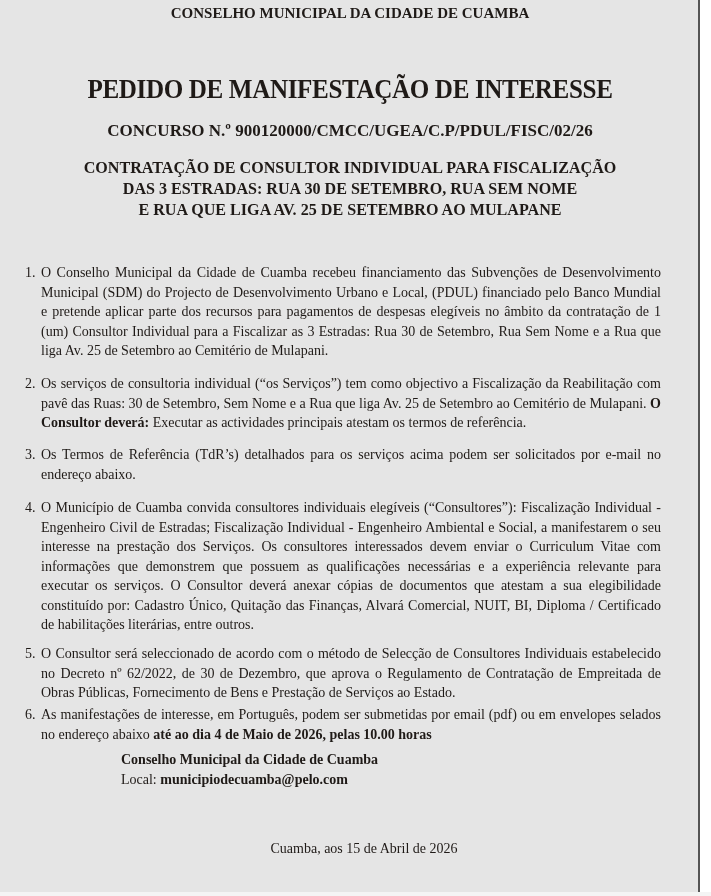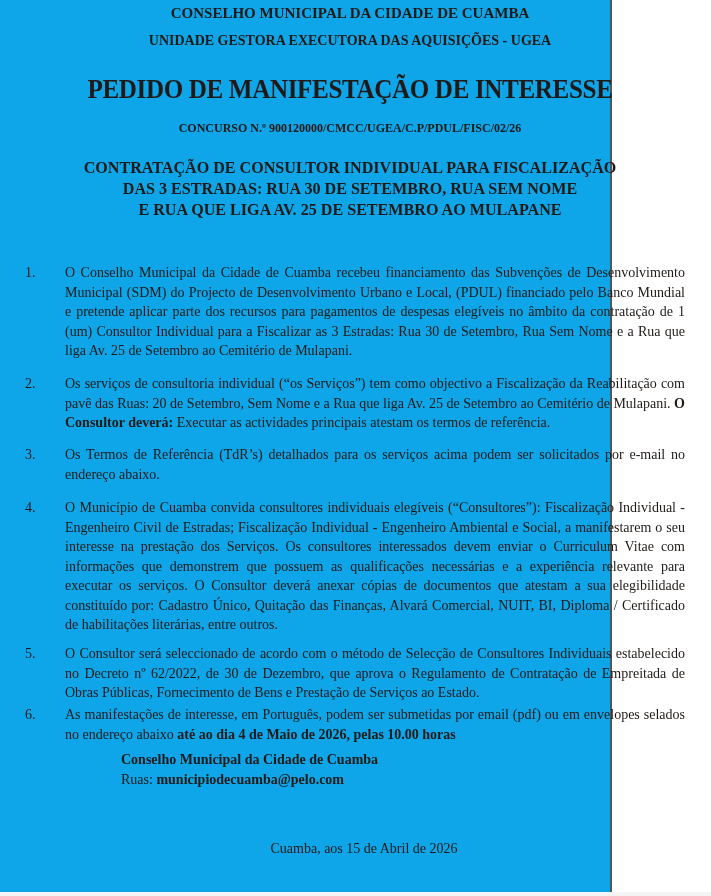--- a/index.html
+++ b/index.html
@@ -12,23 +12,23 @@
       height: 896px;
       position: relative;
       overflow: hidden;
       font-family: "DejaVu Serif", "Liberation Serif", serif;
       color: #1f1a17;
     }
     .page {
       position: absolute;
       left: 0;
       top: 0;
-      width: 612px;
+      width: 700px;
       height: 892px;
-      background: #0ea5e9;
+      background: #e5e5e5;
       border-right: 2px solid #555555;
       box-sizing: border-box;
     }
     .bottom-strip {
       position: absolute;
       left: 0;
       top: 892px;
       width: 711px;
       height: 4px;
       background: #f4f4f4;
@@ -43,21 +43,21 @@
       white-space: nowrap;
     }
     .hdr1 { top: 5px; font-size: 15px; }
     .hdr2 { top: 33px; font-size: 14px; }
     .title {
       top: 74px;
       font-size: 27px;
       letter-spacing: -0.4px;
       transform: scaleX(0.93);
     }
-    .ref { top: 121px; font-size: 12px; }
+    .ref { top: 121px; font-size: 17px; }
     .subject {
       top: 157px;
       font-size: 17.5px;
       line-height: 21px;
       transform: scaleX(0.92);
     }
     .items {
       position: absolute;
       left: 0;
       top: 263px;
@@ -72,21 +72,21 @@
       width: 650px;
     }
     .num {
       position: absolute;
       left: 0;
       top: 0;
       width: 20px;
     }
     .txt {
       position: absolute;
-      left: 40px;
+      left: 16px;
       top: 0;
       width: 620px;
       text-align: justify;
     }
     .txt b { font-weight: bold; }
     .i1 { top: 0; }
     .i2 { top: 111px; }
     .i3 { top: 182px; }
     .i4 { top: 235px; }
     .i5 { top: 381px; }
@@ -113,39 +113,38 @@
     }
     .date { top: 841px; }
     .sign { top: 875px; margin-top: 40px; }
   </style>
 </head>
 <body>
 
 <div class="page">
 
   <div class="hdr hdr1">CONSELHO MUNICIPAL DA CIDADE DE CUAMBA</div>
-  <div class="hdr hdr2">UNIDADE GESTORA EXECUTORA DAS AQUISIÇÕES - UGEA</div>
   <div class="hdr title">PEDIDO DE MANIFESTAÇÃO DE INTERESSE</div>
   <div class="hdr ref">CONCURSO N.º 900120000/CMCC/UGEA/C.P/PDUL/FISC/02/26</div>
 
   <div class="hdr subject">
     <div>CONTRATAÇÃO DE CONSULTOR INDIVIDUAL PARA FISCALIZAÇÃO</div>
     <div>DAS 3 ESTRADAS: RUA 30 DE SETEMBRO, RUA SEM NOME</div>
     <div>E RUA QUE LIGA AV. 25 DE SETEMBRO AO MULAPANE</div>
   </div>
 
   <div class="items">
     <div class="item i1">
       <span class="num">1.</span>
       <div class="txt">O Conselho Municipal da Cidade de Cuamba recebeu financiamento das Subvenções de Desenvolvimento Municipal (SDM) do Projecto de Desenvolvimento Urbano e Local, (PDUL) financiado pelo Banco Mundial e pretende aplicar parte dos recursos para pagamentos de despesas elegíveis no âmbito da contratação de 1 (um) Consultor Individual para a Fiscalizar as 3 Estradas: Rua 30 de Setembro, Rua Sem Nome e a Rua que liga Av. 25 de Setembro ao Cemitério de Mulapani.</div>
     </div>
 
     <div class="item i2">
       <span class="num">2.</span>
-      <div class="txt"><span>Os serviços de consultoria individual (“os Serviços”) tem como objectivo a Fiscalização da Reabilitação com  pavê das Ruas: 20 de Setembro, Sem Nome e a Rua que liga Av. 25 de Setembro ao Cemitério de Mulapani. </span><b>O Consultor deverá:</b><span>  Executar as actividades principais atestam os termos de referência.</span></div>
+      <div class="txt"><span>Os serviços de consultoria individual (“os Serviços”) tem como objectivo a Fiscalização da Reabilitação com  pavê das Ruas: 30 de Setembro, Sem Nome e a Rua que liga Av. 25 de Setembro ao Cemitério de Mulapani. </span><b>O Consultor deverá:</b><span>  Executar as actividades principais atestam os termos de referência.</span></div>
     </div>
 
     <div class="item i3">
       <span class="num">3.</span>
       <div class="txt">Os Termos de Referência (TdR’s) detalhados para os serviços acima podem ser solicitados por e-mail no endereço abaixo.</div>
     </div>
 
     <div class="item i4">
       <span class="num">4.</span>
       <div class="txt">O Município de Cuamba convida consultores individuais elegíveis (“Consultores”): Fiscalização Individual - Engenheiro Civil de Estradas; Fiscalização Individual - Engenheiro Ambiental e Social, a manifestarem o seu interesse na prestação dos Serviços. Os consultores interessados devem enviar o Curriculum Vitae com informações que demonstrem que possuem as qualificações necessárias e a experiência relevante para executar os serviços. O Consultor deverá anexar cópias de documentos que atestam a sua elegibilidade constituído por: Cadastro Único, Quitação das Finanças, Alvará Comercial, NUIT, BI, Diploma / Certificado de habilitações literárias, entre outros.</div>
@@ -157,20 +156,20 @@
     </div>
 
     <div class="item i6">
       <span class="num">6.</span>
       <div class="txt"><span>As manifestações de interesse, em Português, podem ser submetidas por email (pdf) ou em envelopes selados no endereço abaixo </span><b>até ao dia 4 de Maio de 2026, pelas 10.00 horas</b></div>
     </div>
   </div>
 
   <div class="addr">
     <div class="bold">Conselho Municipal da Cidade de Cuamba</div>
-    <div><span>Ruas: </span><span class="bold">municipiodecuamba@pelo.com</span></div>
+    <div><span>Local: </span><span class="bold">municipiodecuamba@pelo.com</span></div>
   </div>
 
   <div class="center-line date">Cuamba, aos 15 de Abril de 2026</div>
   <div class="center-line sign">O Presidente</div>
 </div>
 
 <div class="bottom-strip"></div>
 
 </body></html>

